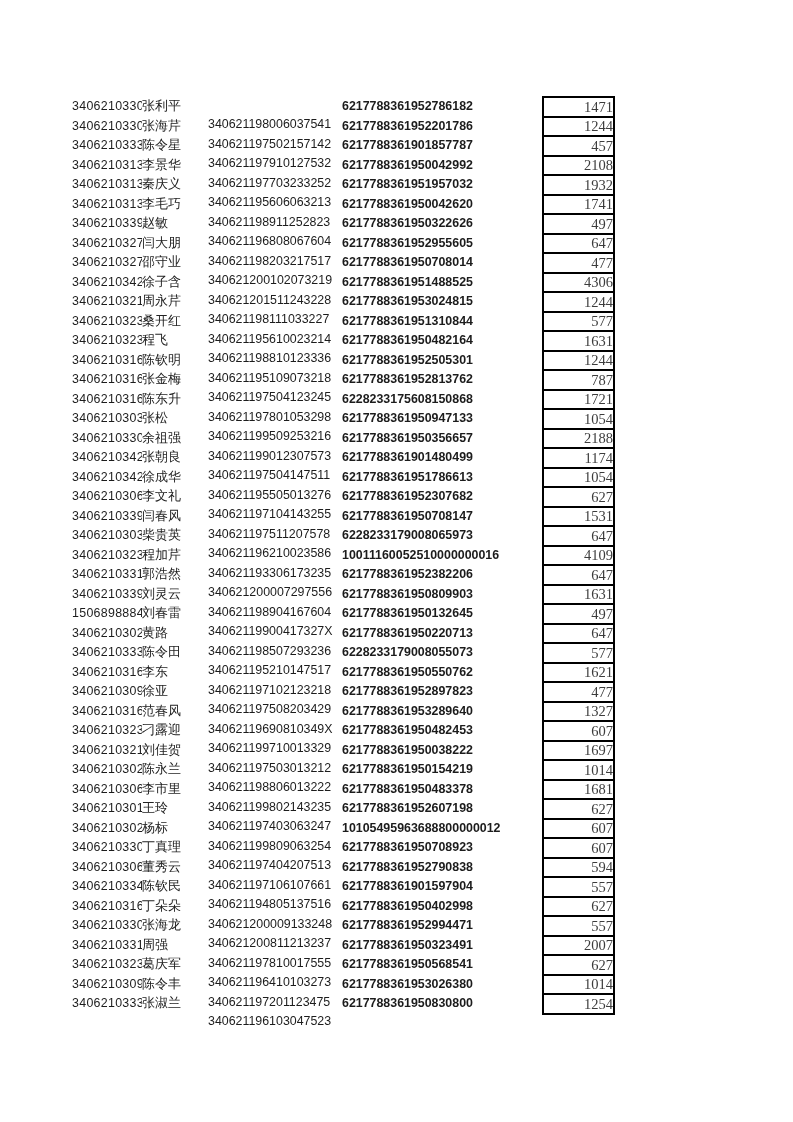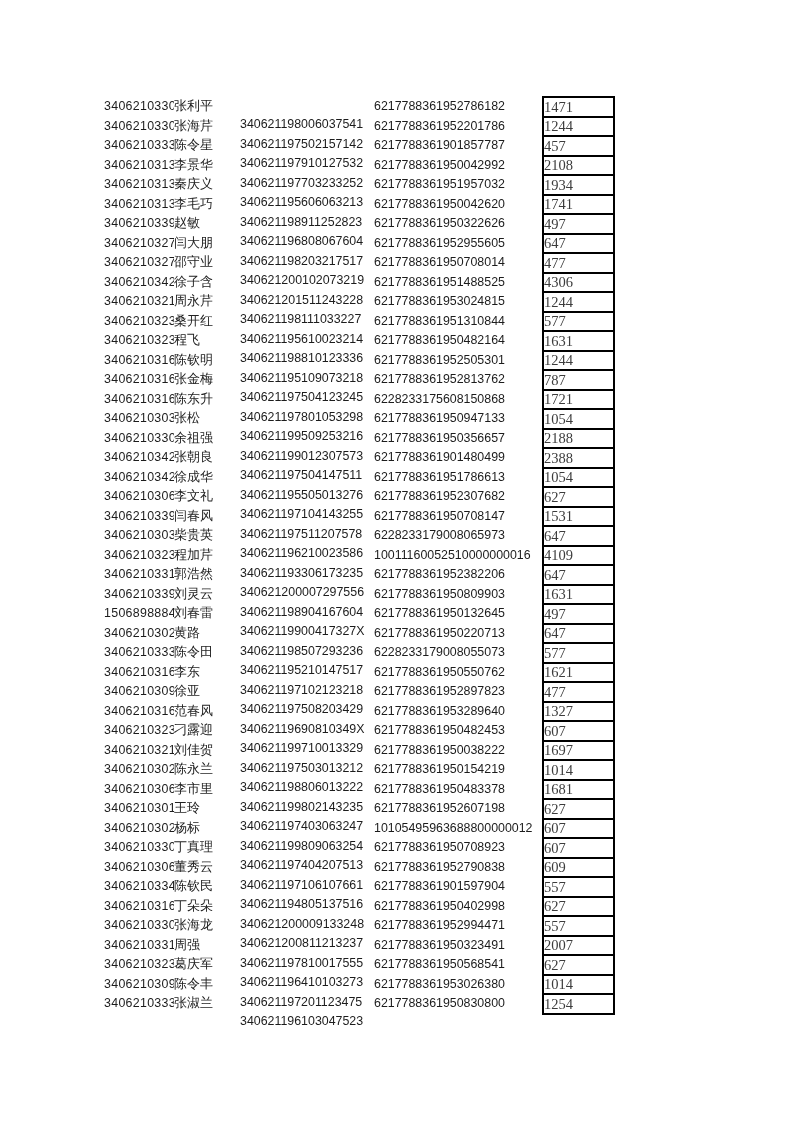--- a/index.html
+++ b/index.html
@@ -26,49 +26,49 @@
     white-space:nowrap;
     overflow:hidden;
     color:#1c1c1c;
     font-size:12.4px;
     line-height:19.5px;
   }
   .col-a{
     width:70px;
     letter-spacing:0.3px;
     flex:0 0 70px;
-    margin-left:32px;
   }
   .col-name{
     width:66px;
     flex:0 0 66px;
     font-family:Liberation Mono, monospace;
     font-size:13px;
     color:#222222;
   }
   .col-id{
     width:134px;
     flex:0 0 134px;
     margin-top:36px;
   }
   .col-card{
     width:168px;
     flex:0 0 168px;
+    font-weight:bold;
   }
   .amount-box{
     position:absolute;
     left:470px;top:-1px;
     width:73px;
     height:calc(100% + 2px);
     box-sizing:border-box;
     border:2px solid #000000;
     background:#ffffff;
     display:flex;
     align-items:center;
-    justify-content:flex-start;
+    justify-content:flex-end;
   }
   .amount-value{
     font-family:"Liberation Serif","DejaVu Serif",serif;
     font-size:14.5px;
     color:#3c3c3c;
     line-height:1;
   }
 </style>
 </head>
 <body>
@@ -110,21 +110,21 @@
         <div class="amount-box">
           <span class="amount-value">2108</span>
         </div>
       </div>
       <div class="row">
         <span class="cell col-a">3406210313</span>
         <span class="cell col-name">秦庆义</span>
         <span class="cell col-id">340621195606063213</span>
         <span class="cell col-card">6217788361951957032</span>
         <div class="amount-box">
-          <span class="amount-value">1934</span>
+          <span class="amount-value">1932</span>
         </div>
       </div>
       <div class="row">
         <span class="cell col-a">3406210313</span>
         <span class="cell col-name">李毛巧</span>
         <span class="cell col-id">340621198911252823</span>
         <span class="cell col-card">6217788361950042620</span>
         <div class="amount-box">
           <span class="amount-value">1741</span>
         </div>
@@ -236,21 +236,21 @@
         <div class="amount-box">
           <span class="amount-value">2188</span>
         </div>
       </div>
       <div class="row">
         <span class="cell col-a">3406210342</span>
         <span class="cell col-name">张朝良</span>
         <span class="cell col-id">340621197504147511</span>
         <span class="cell col-card">6217788361901480499</span>
         <div class="amount-box">
-          <span class="amount-value">2388</span>
+          <span class="amount-value">1174</span>
         </div>
       </div>
       <div class="row">
         <span class="cell col-a">3406210342</span>
         <span class="cell col-name">徐成华</span>
         <span class="cell col-id">340621195505013276</span>
         <span class="cell col-card">6217788361951786613</span>
         <div class="amount-box">
           <span class="amount-value">1054</span>
         </div>
@@ -425,21 +425,21 @@
         <div class="amount-box">
           <span class="amount-value">607</span>
         </div>
       </div>
       <div class="row">
         <span class="cell col-a">3406210306</span>
         <span class="cell col-name">董秀云</span>
         <span class="cell col-id">340621197106107661</span>
         <span class="cell col-card">6217788361952790838</span>
         <div class="amount-box">
-          <span class="amount-value">609</span>
+          <span class="amount-value">594</span>
         </div>
       </div>
       <div class="row">
         <span class="cell col-a">3406210334</span>
         <span class="cell col-name">陈钦民</span>
         <span class="cell col-id">340621194805137516</span>
         <span class="cell col-card">6217788361901597904</span>
         <div class="amount-box">
           <span class="amount-value">557</span>
         </div>

